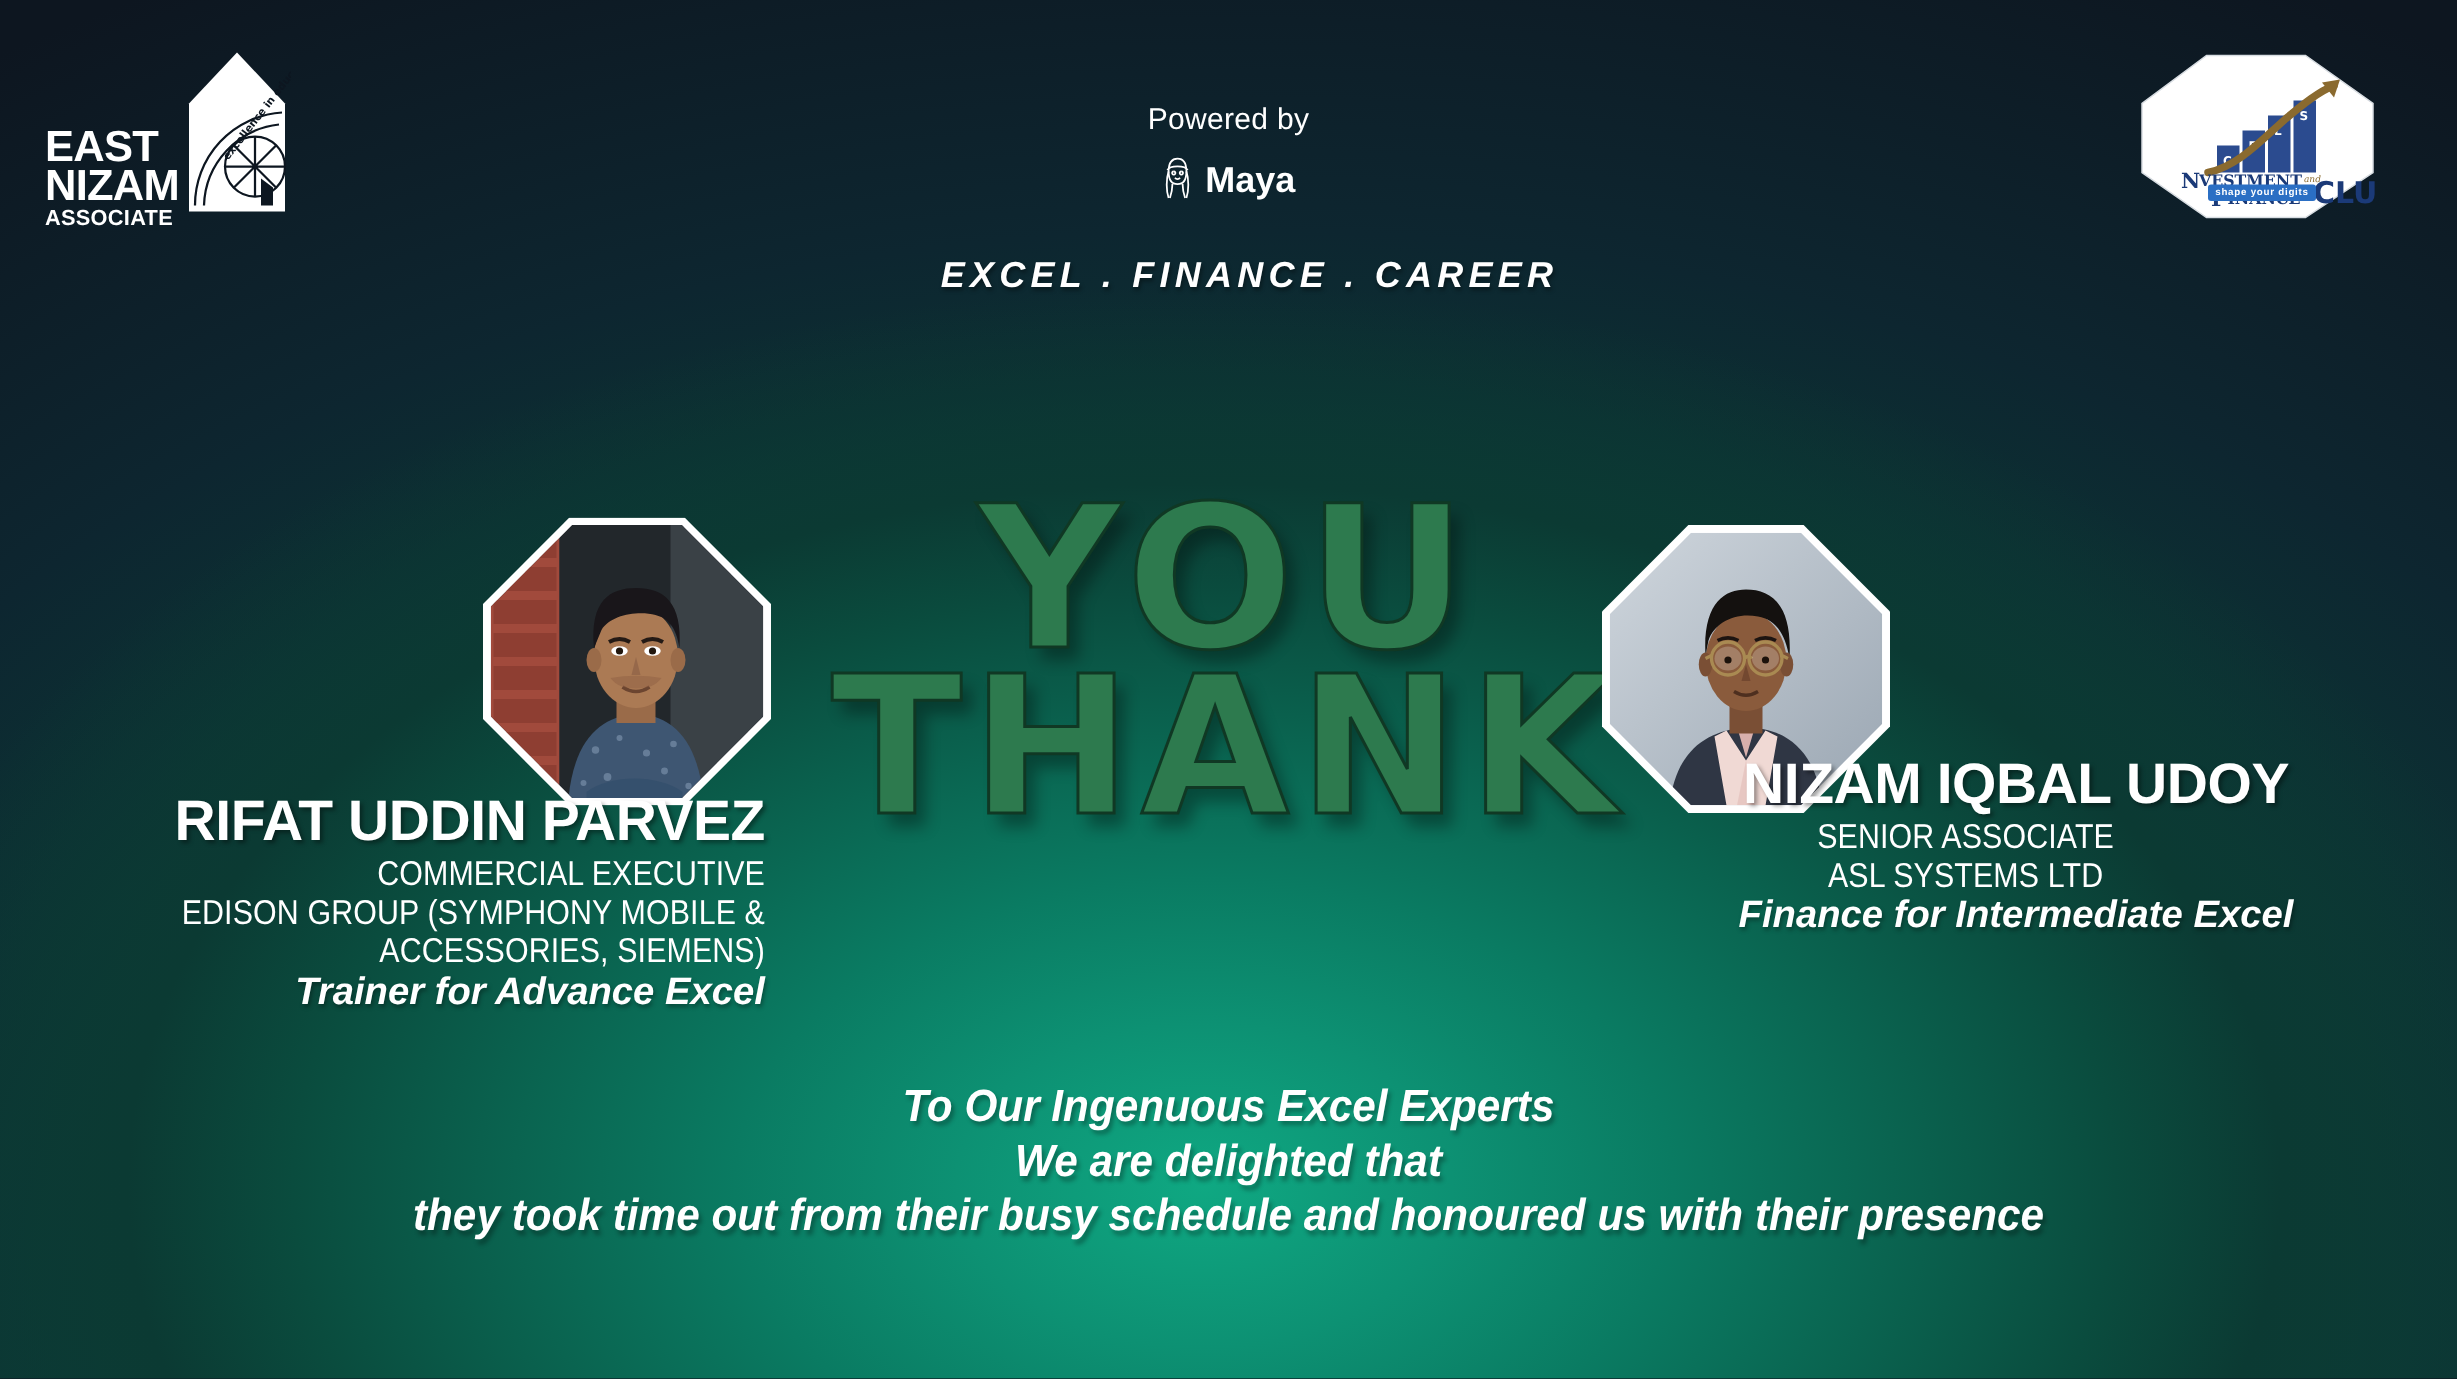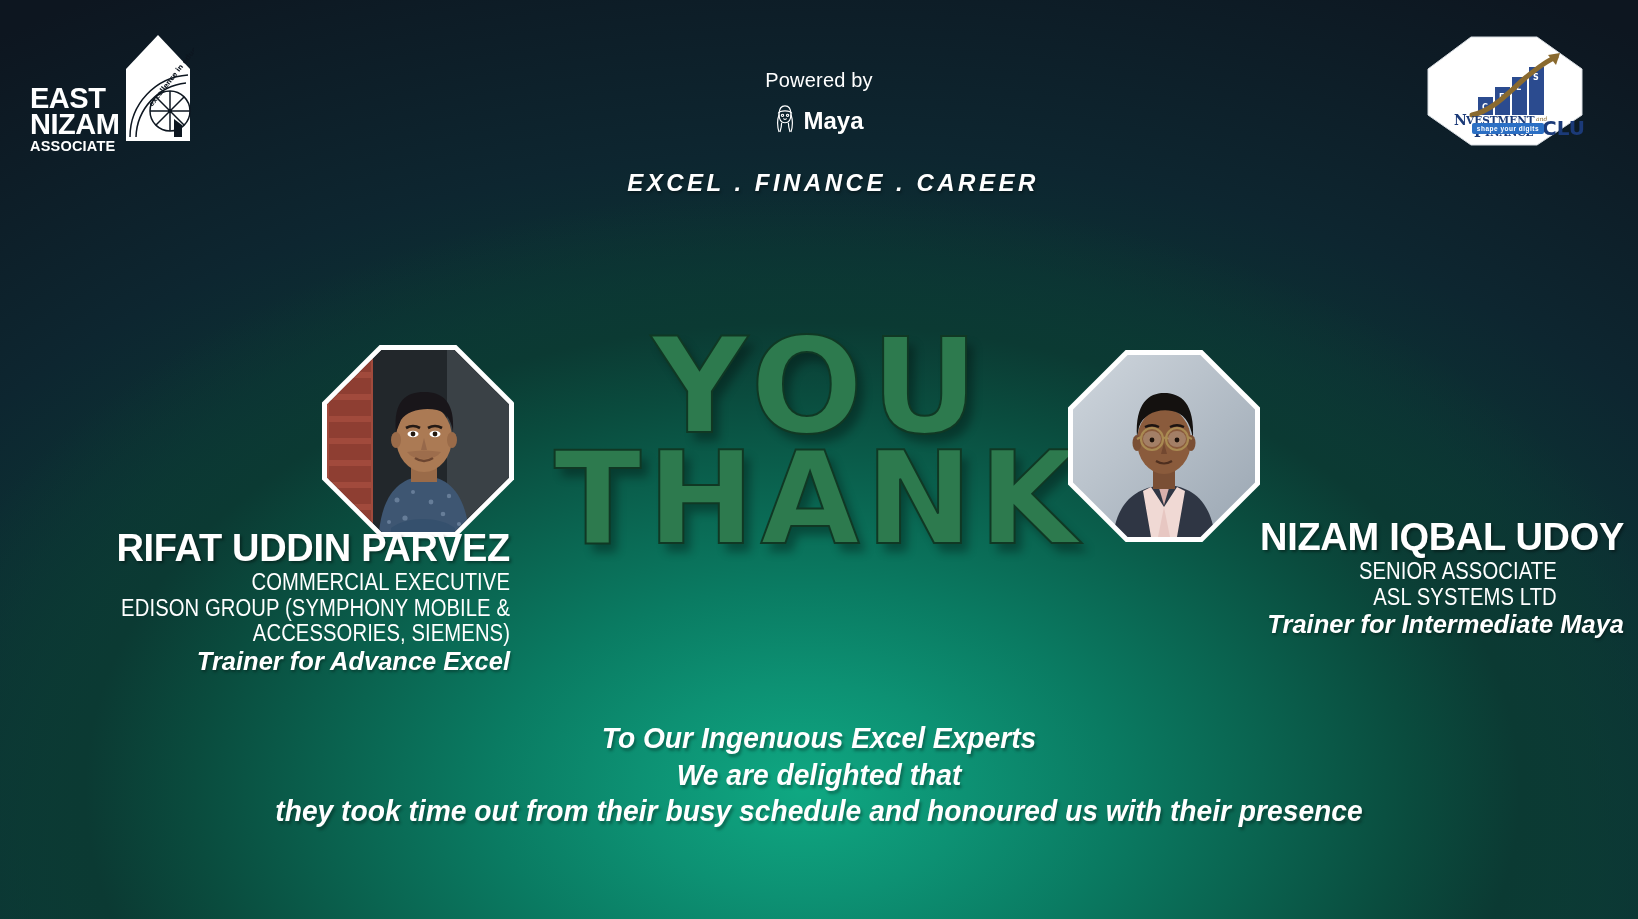--- a/index.html
+++ b/index.html
@@ -53,21 +53,21 @@
     clip-path:polygon(30% 0,70% 0,100% 30%,100% 70%,70% 100%,30% 100%,0 70%,0 30%);}
   .octa-inner{position:absolute;left:5px;top:5px;width:182px;height:182px;
     clip-path:polygon(30% 0,70% 0,100% 30%,100% 70%,70% 100%,30% 100%,0 70%,0 30%);
     overflow:hidden;}
   #photo-left{left:322px;top:345px;}
   #photo-right{left:1068px;top:350px;}
 
   
   .sp-block{position:absolute;color:#fff;}
   #speaker-left-text{right:1128px;top:529px;text-align:right;width:620px;}
-  #speaker-right-text{left:1064px;top:518px;text-align:right;width:560px;}
+  #speaker-right-text{left:1064px;top:504px;text-align:center;width:560px;}
   .sp-name{font-weight:bold;font-size:38px;letter-spacing:-.3px;line-height:1.04;
     text-shadow:2px 2px 3px rgba(0,0,0,.38);}
   .sp-role,.sp-org{font-weight:normal;font-size:23px;line-height:1.13;letter-spacing:.1px;
     transform:scaleX(.88);transform-origin:right center;}
   #speaker-right-text .sp-role,#speaker-right-text .sp-org{transform-origin:left center;}
   .sp-train{font-style:italic;font-weight:bold;font-size:25.5px;line-height:1.12;margin-top:1px;
     text-shadow:1px 2px 3px rgba(0,0,0,.35);}
 
   
   .message{position:absolute;left:0;right:0;top:720px;text-align:center;color:#ffffff;
@@ -255,21 +255,21 @@
     <div class="sp-name">RIFAT UDDIN PARVEZ</div>
     <div class="sp-role">COMMERCIAL EXECUTIVE</div>
     <div class="sp-org">EDISON GROUP (SYMPHONY MOBILE &amp; ACCESSORIES, SIEMENS)</div>
     <div class="sp-train">Trainer for Advance Excel</div>
   </div>
 
   <div class="sp-block" id="speaker-right-text">
     <div class="sp-name">NIZAM IQBAL UDOY</div>
     <div class="sp-role">SENIOR ASSOCIATE</div>
     <div class="sp-org">ASL SYSTEMS LTD</div>
-    <div class="sp-train">Trainer for Intermediate Maya</div>
+    <div class="sp-train">Finance for Intermediate Excel</div>
   </div>
 
   <div class="message">
     <div class="m1">To Our Ingenuous Excel Experts</div>
     <div class="m2">We are delighted that</div>
     <div class="m3">they took time out from their busy schedule and honoured us with their presence</div>
   </div>
 
 </div>
 

